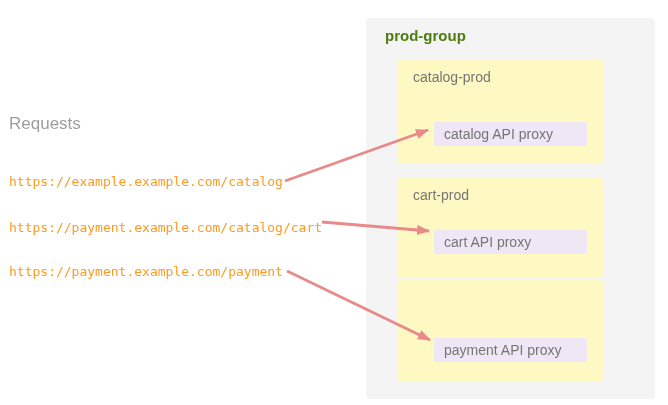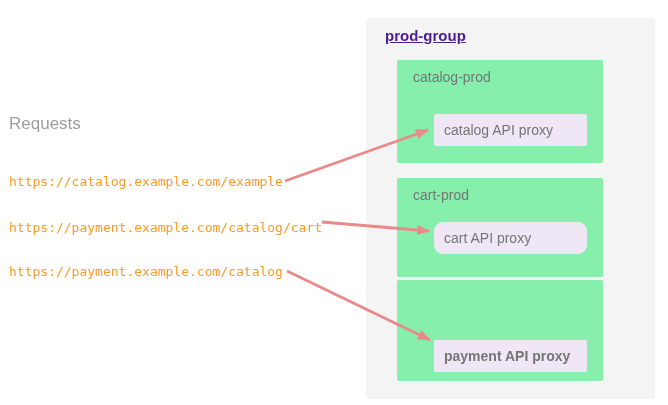--- a/index.html
+++ b/index.html
@@ -42,75 +42,75 @@
     height: 381px;
     background: #f4f4f4;
     border-radius: 4px;
   }
   .panel-title {
     position: absolute;
     left: 19px;
     top: 9px;
     font-size: 15px;
     font-weight: bold;
-    color: #4c1d95;
-    text-decoration: underline;
+    color: #4d7c0f;
   }
   .env {
     position: absolute;
     left: 31px;
     width: 206px;
-    background: #86efac;
+    background: #fef9c3;
     border-radius: 2px;
   }
   .env-1 { top: 42px;  height: 103px; }
   .env-2 { top: 160px; height: 99px;  }
   .env-3 { top: 262px; height: 101px; }
   .env-label {
     position: absolute;
     left: 16px;
     top: 9px;
     font-size: 14px;
     color: #757575;
   }
   .proxy {
     position: absolute;
     left: 37px;
     width: 153px;
-    height: 32px;
+    height: 24px;
     background: #efe7f6;
     border-radius: 2px;
     display: flex;
     align-items: center;
     padding-left: 10px;
     font-size: 14px;
     color: #757575;
     white-space: nowrap;
+    margin-top: 8px;
   }
   .env-1 .proxy { top: 54px; }
-  .env-2 .proxy { top: 44px; border-radius: 9px; }
-  .env-3 .proxy { top: 60px; font-weight: bold; }
+  .env-2 .proxy { top: 44px; }
+  .env-3 .proxy { top: 50px; }
 
   
   .arrow-layer {
     position: absolute;
     left: 0;
     top: 0;
     width: 668px;
     height: 405px;
     pointer-events: none;
   }
 </style>
 </head>
 <body>
 
 <div class="requests-title">Requests</div>
-<div class="url url-1">https://catalog.example.com/example</div>
+<div class="url url-1">https://example.example.com/catalog</div>
 <div class="url url-2">https://payment.example.com/catalog/cart</div>
-<div class="url url-3">https://payment.example.com/catalog</div>
+<div class="url url-3">https://payment.example.com/payment</div>
 
 <div class="panel">
   <div class="panel-title">prod-group</div>
 
   <div class="env env-1">
     <div class="env-label">catalog-prod</div>
     <div class="proxy">catalog API proxy</div>
   </div>
 
   <div class="env env-2">

